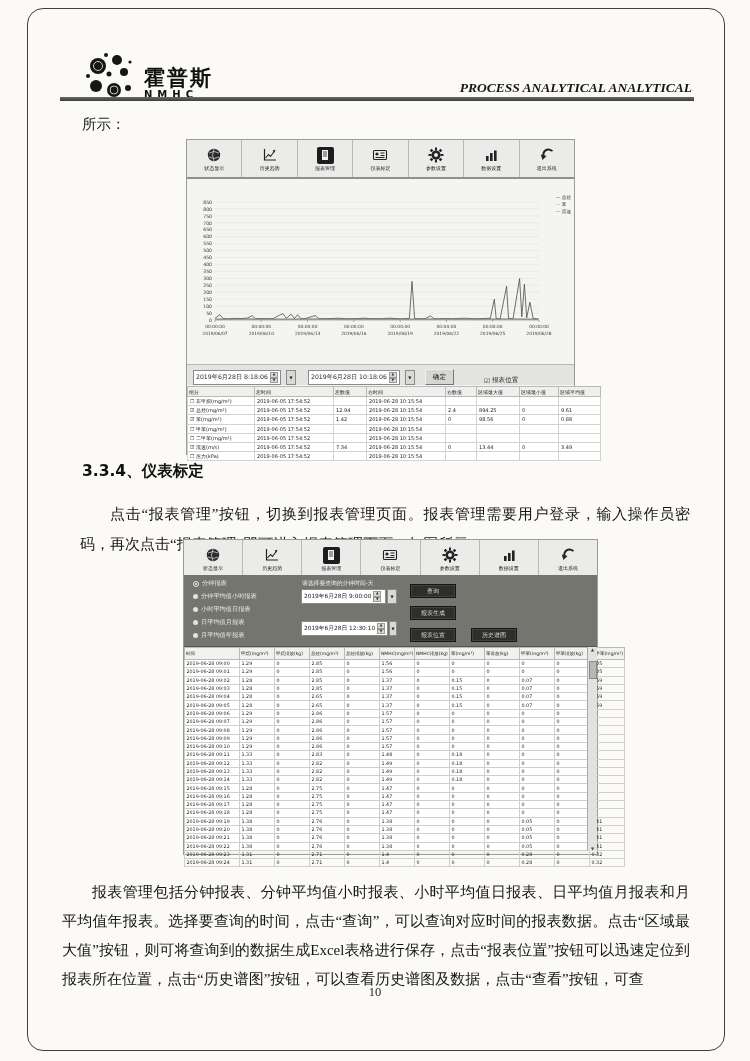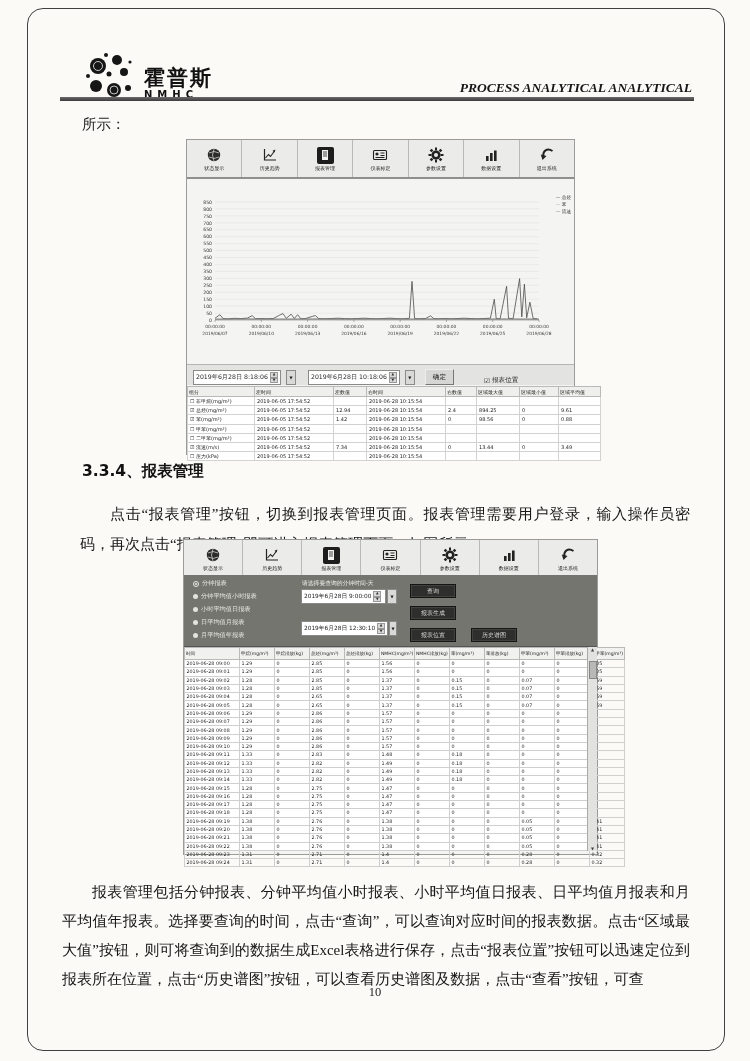--- a/index.html
+++ b/index.html
@@ -362,21 +362,21 @@
           <td>2019-06-28 10:15:54</td>
           <td></td>
           <td></td>
           <td></td>
           <td></td>
         </tr>
       </tbody>
   </table>
 </div>
 
-<div class="sec-head">3.3.4、报表管理</div>
+<div class="sec-head">3.3.4、仪表标定</div>
 <p class="para" id="para1">点击“报表管理”按钮，切换到报表管理页面。报表管理需要用户登录，输入操作员密码，再次点击“报表管理”即可进入报表管理页面，如图所示。</p>
 
 <div class="shot" id="shot2">
   <div class="toolbar" id="toolbar2">
       <div class="tb-item">
         <span class="tb-icon">
           <svg viewBox="0 0 16 16">
             <circle cx="8" cy="8" r="6.2" fill="#2b2b2b"></circle>
             <path d="M3 6 Q8 3 13 6 M3 10 Q8 13 13 10 M8 2 Q5 8 8 14" stroke="#cfcfcd" stroke-width="0.8" fill="none"></path>
           </svg>

